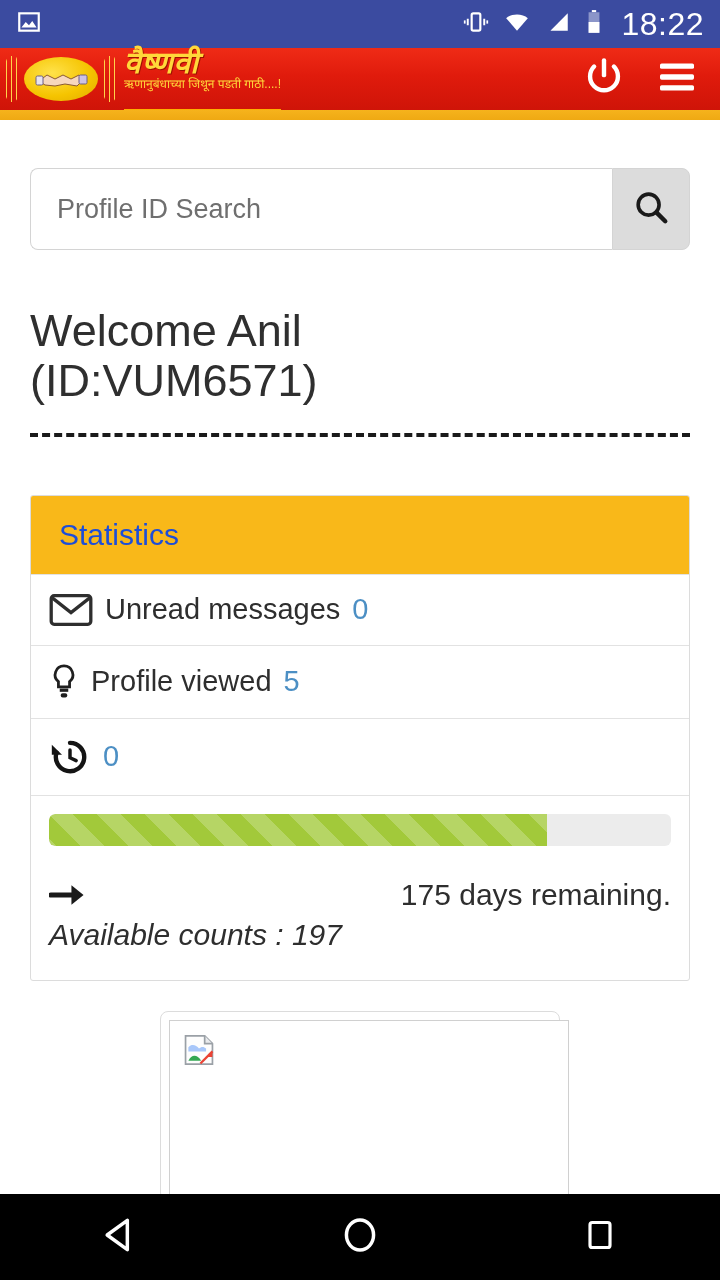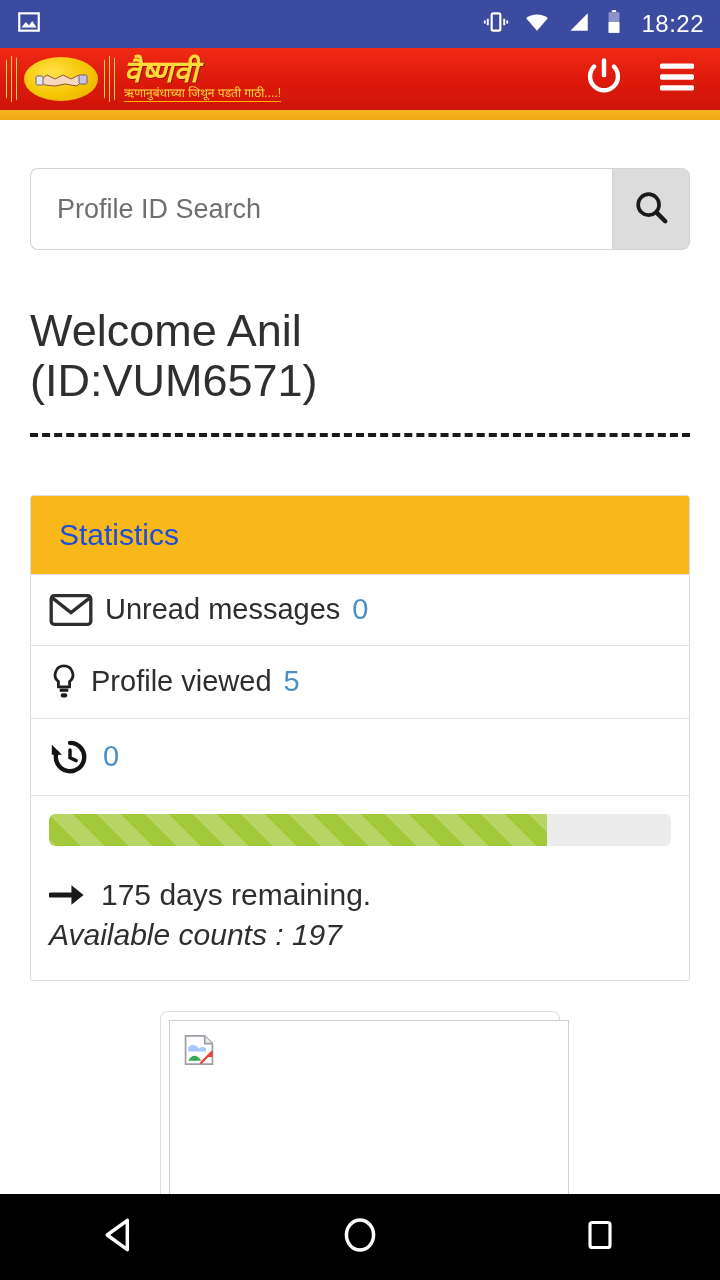--- a/index.html
+++ b/index.html
@@ -13,21 +13,21 @@
 
   
   .statusbar {
     height:48px; background:#3b4ba0;
     display:flex; align-items:center; justify-content:space-between;
     padding:0 16px;
   }
   .sb-left { display:flex; align-items:center; gap:10px; }
   .sb-right { display:flex; align-items:center; gap:14px; }
   .sb-clock {
-    color:#fff; font-size:24px; font-weight:400; letter-spacing:.5px;
+    color:#fff; font-size:32px; font-weight:400; letter-spacing:.5px;
     margin-left:4px;
   }
 
   
   .appbar {
     height:62px;
     background:linear-gradient(180deg,#ef2b16 0%,#e01b0c 45%,#cf1408 100%);
     display:flex; align-items:center; justify-content:space-between;
     padding:0 22px 0 4px; position:relative;
   }
@@ -47,21 +47,21 @@
     border-radius:40%;
   }
   .brand-text { display:flex; flex-direction:column; line-height:1; margin-left:2px; }
   .brand-title {
     color:#ffd83a; font-family:"Liberation Serif", serif;
     font-size:30px; font-weight:700; font-style:italic; letter-spacing:.5px;
     text-shadow:1px 1px 0 #9b1200;
   }
   .brand-tag {
     color:#ffd83a; font-size:12px; margin-top:0;
-    border-bottom:1px solid #ffb000; padding-bottom:2px; white-space:nowrap;
+    border-bottom:1px solid #ffb000; padding-bottom:19px; white-space:nowrap;
   }
   .appbar-actions { display:flex; align-items:center; gap:30px; }
   .goldstrip { height:10px; background:linear-gradient(180deg,#f6b31c 0%,#efa913 100%); }
 
   
   .content { padding:12px 30px; }
 
   
   .searchrow { display:flex; margin-top:36px; height:82px; }
   .search-input {
@@ -114,21 +114,21 @@
     height:100%; border-radius:6px 0 0 6px;
     background-color:#a2c93a;
     background-image:linear-gradient(45deg,
       rgba(255,255,255,.22) 25%, transparent 25%,
       transparent 50%, rgba(255,255,255,.22) 50%,
       rgba(255,255,255,.22) 75%, transparent 75%, transparent);
     background-size:48px 48px;
   }
   .days-line {
     display:flex; align-items:center; gap:14px;
-    padding:26px 18px 0 18px; font-size:30px; color:#2e2e2e;
+    padding:26px 18px 0 18px; font-size:30px; color:#2e2e2e;justify-content:space-between;
   }
   .counts-line { padding:6px 18px 28px 18px; font-size:30px; color:#2e2e2e;font-style:italic; }
 
   
   .photo-outer {
     margin:30px auto 0 auto; width:400px; border:1px solid #dcdcdc;
     border-radius:8px; padding:8px 0 0 8px; background:#fff;
   }
   .photo-inner {
     width:400px; height:180px; border:1px solid #d0d0d0; background:#fff;

